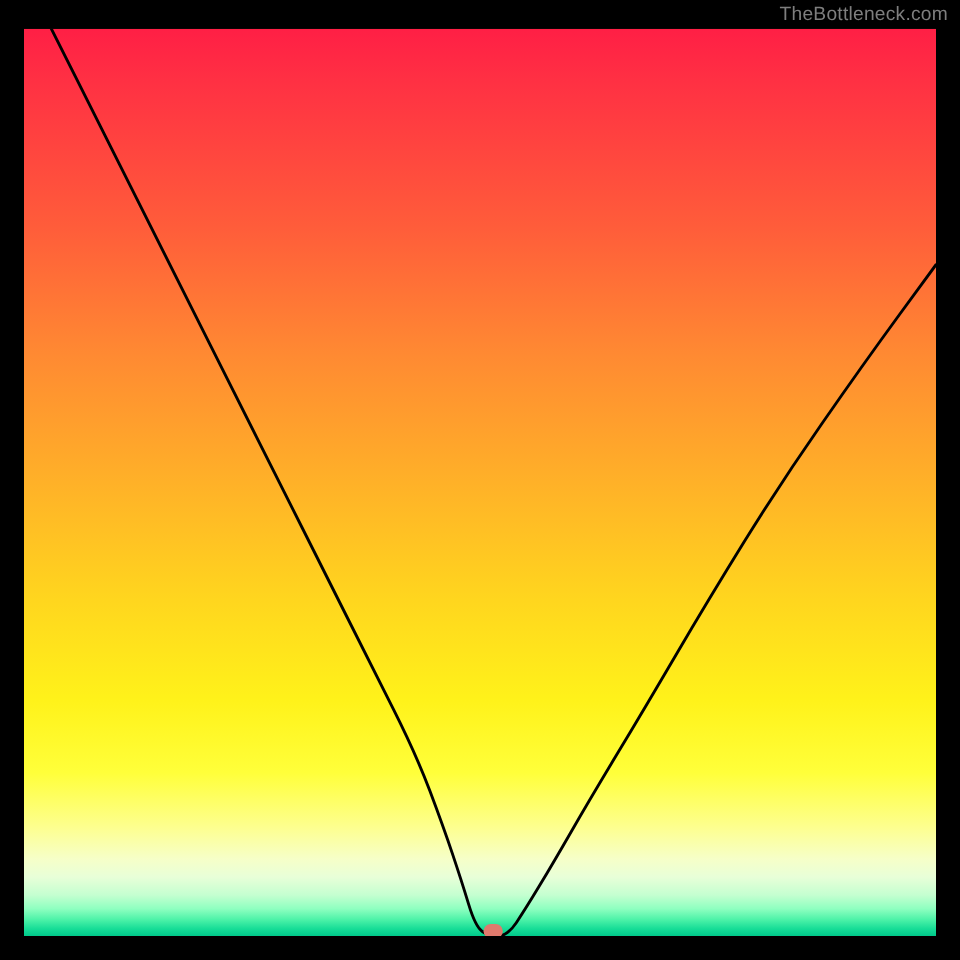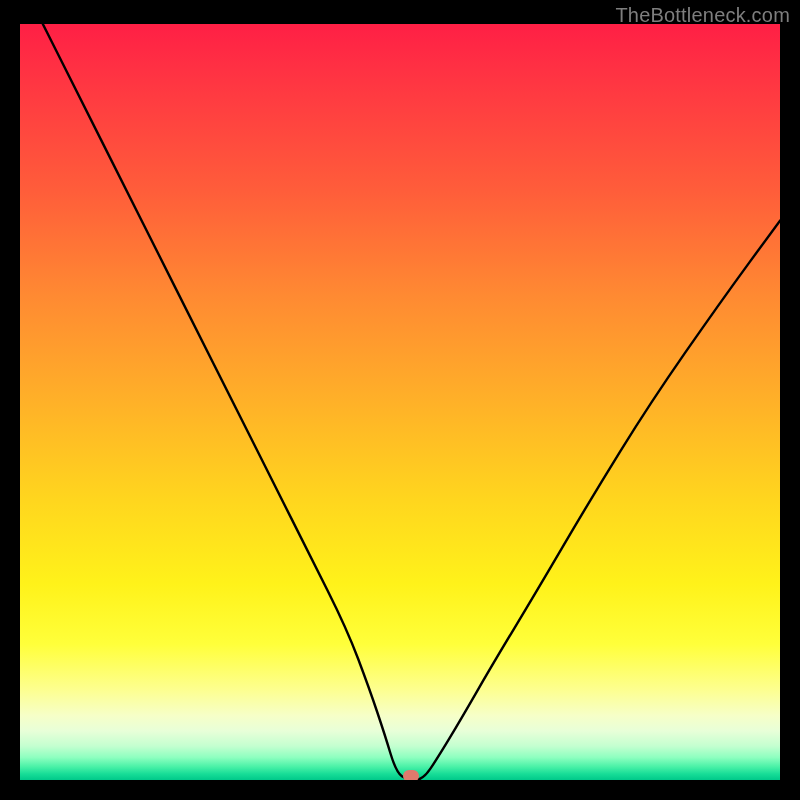--- a/index.html
+++ b/index.html
@@ -15,21 +15,21 @@
     position: relative;
     width: 800px;
     height: 800px;
     background: #000;
   }
   .watermark {
     position: absolute;
     top: 4px;
     right: 10px;
     color: #7e7e7e;
-    font-size: 20px;
+    font-size: 16px;
     font-weight: 500;
     letter-spacing: 0.2px;
     z-index: 10;
   }
   .plot-area {
     position: absolute;
     left: 20px;
     top: 24px;
     width: 760px;
     height: 756px;

